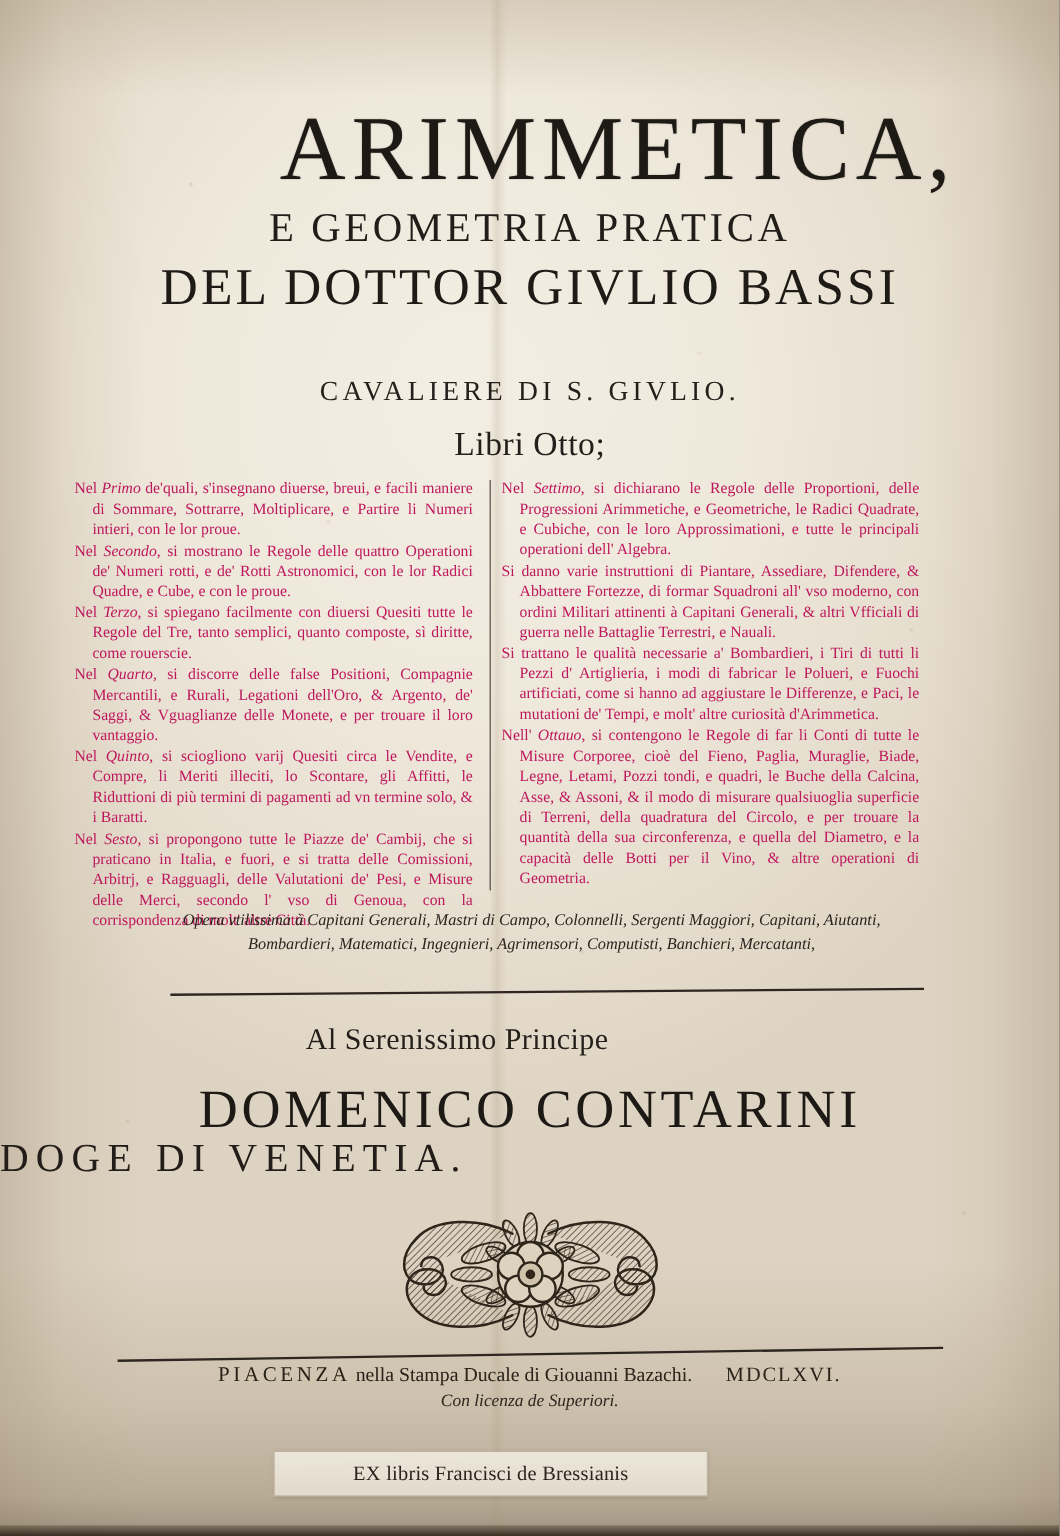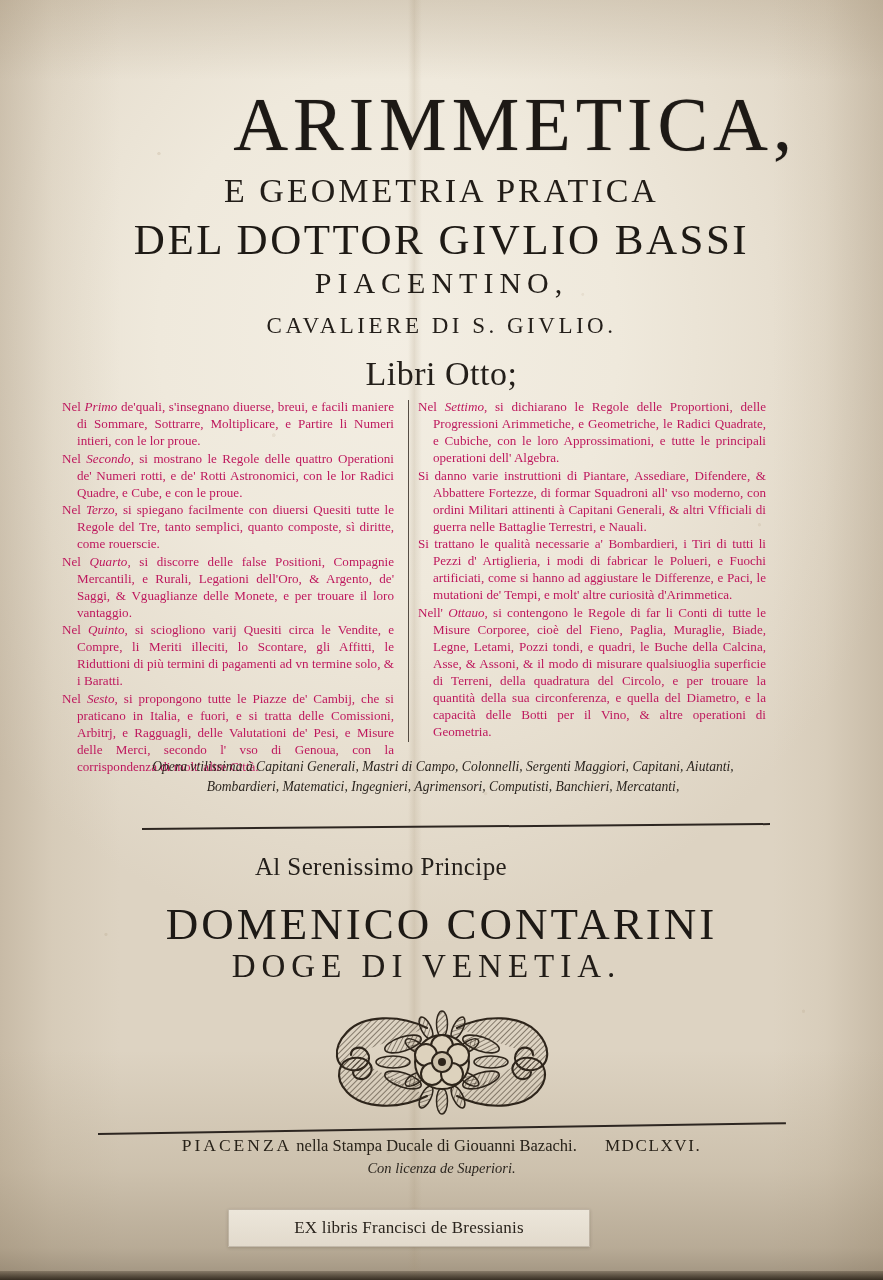--- a/index.html
+++ b/index.html
@@ -127,21 +127,21 @@
     left: 0; top: 313px; width: 883px;
     text-align: center;
     font-size: 23px;
     letter-spacing: 3.5px;
     color: #241f1a;
   }
   .title-line6 {
     position: absolute;
     left: 0; top: 355px; width: 883px;
     text-align: center;
-    font-size: 34px;
+    font-size: 28px;
     letter-spacing: 0.5px;
     color: #241f1a;
   }
 
   
   .columns {
     position: absolute;
     left: 62px; top: 398px;
     width: 760px;
   }
@@ -216,21 +216,21 @@
     position: absolute;
     left: 0; top: 898px; width: 883px;
     text-align: center;
     font-size: 45px;
     letter-spacing: 3px;
     color: #1d1915;
   }
   .ded-role {
     position: absolute;
     left: 0; top: 948px; width: 853px;
-    text-align: center;
+    text-align: left;
     font-size: 33px;
     letter-spacing: 6px;
     color: #221d18;
   }
 
   
   .ornament {
     position: absolute;
     left: 50%; top: 1006px;
     transform: translateX(-50%);
@@ -287,21 +287,20 @@
   <div class="stain-bottom"></div>
   <div class="crease"></div>
   <div class="foxing"></div>
   <div class="edge-bottom"></div>
 
   <div class="content">
 
     <div class="title-main">ARIMMETICA,</div>
     <div class="title-line2">E GEOMETRIA PRATICA</div>
     <div class="title-line3">DEL DOTTOR GIVLIO BASSI</div>
-    <div class="title-line4">PIACENTINO,</div>
     <div class="title-line5">CAVALIERE DI S. GIVLIO.</div>
     <div class="title-line6">Libri Otto;</div>
 
     <div class="col-rule"></div>
     <div class="columns">
       <div class="col col-left" id="col-left">
           <p class="entry">Nel <i>Primo</i> de'quali, s'insegnano diuerse, breui, e facili maniere di Sommare, Sottrarre, Moltiplicare, e Partire li Numeri intieri, con le lor proue.</p>
           <p class="entry">Nel <i>Secondo</i>, si mostrano le Regole delle quattro Operationi de' Numeri rotti, e de' Rotti Astronomici, con le lor Radici Quadre, e Cube, e con le proue.</p>
           <p class="entry">Nel <i>Terzo</i>, si spiegano facilmente con diuersi Quesiti tutte le Regole del Tre, tanto semplici, quanto composte, sì diritte, come rouerscie.</p>
           <p class="entry">Nel <i>Quarto</i>, si discorre delle false Positioni, Compagnie Mercantili, e Rurali, Legationi dell'Oro, &amp; Argento, de' Saggi, &amp; Vguaglianze delle Monete, e per trouare il loro vantaggio.</p>

